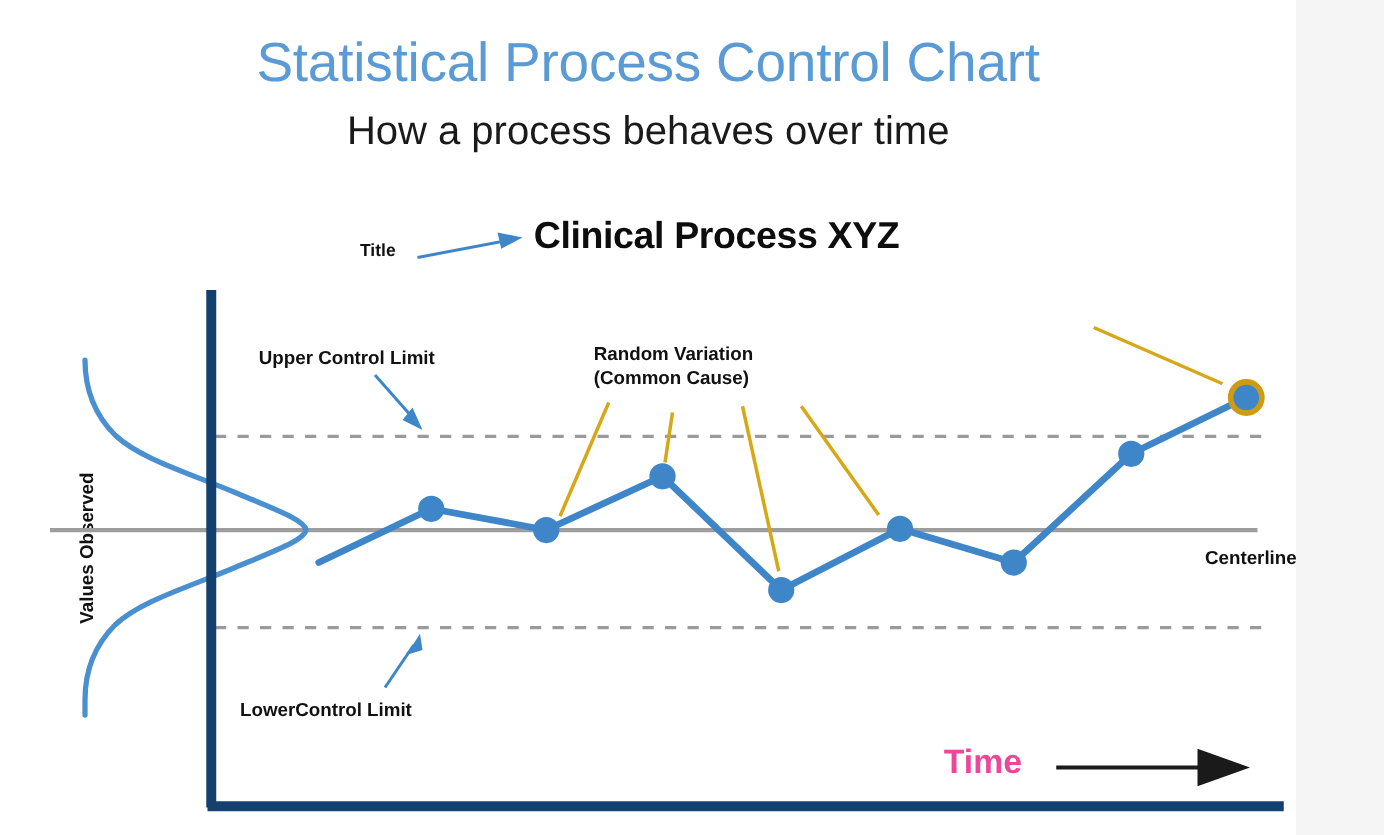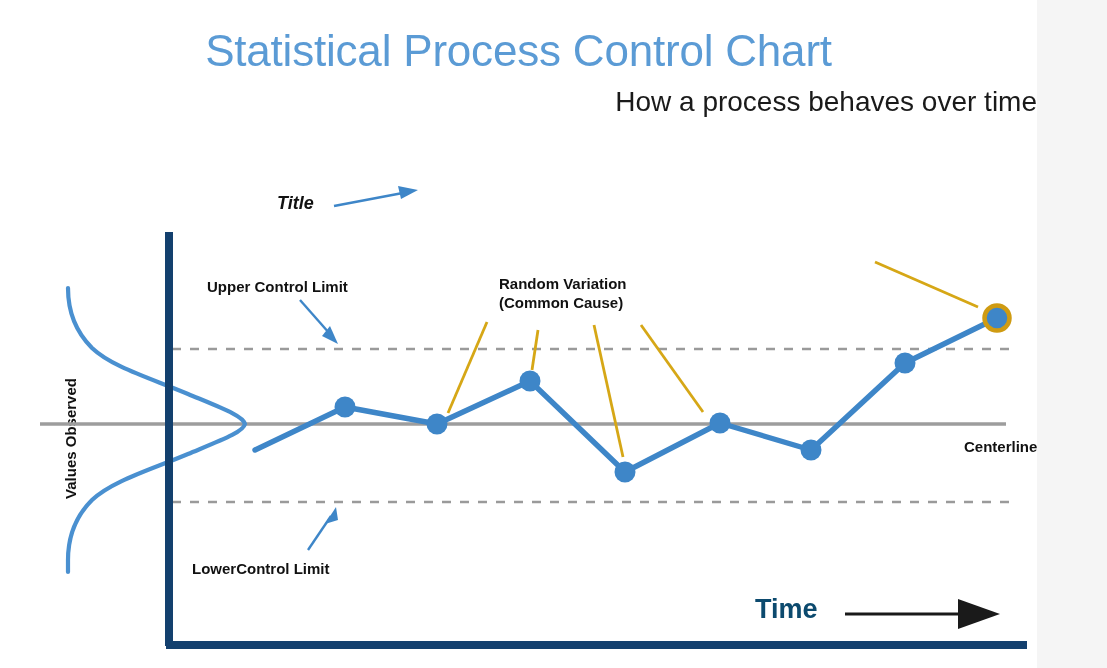--- a/index.html
+++ b/index.html
@@ -36,49 +36,49 @@
     text-align: center;
     font-size: 44px;
     color: #5b9bd5;
     font-family: "Liberation Sans", sans-serif;
     letter-spacing: -0.2px;
     white-space: nowrap;
   }
   #subtitle {
     left: 0; top: 86px;
     width: 1037px;
-    text-align: right;
-    font-size: 28px;
+    text-align: center;
+    font-size: 32px;
     color: #1a1a1a;
     white-space: nowrap;
   }
   #chart-title {
     left: 427px; top: 172px;
     font-size: 30px;
     font-weight: bold;
     color: #0d0d0d;
     white-space: nowrap;
     letter-spacing: -0.3px;
   }
 
   
   .annot {
     font-size: 15px;
     font-weight: bold;
     color: #111111;
     white-space: nowrap;
     line-height: 1.25;
   }
-  #label-title-callout { left: 277px; top: 192px; font-size: 18px; font-style: italic; }
+  #label-title-callout { left: 288px; top: 192px; font-size: 14px; }
   #label-ucl  { left: 191px; top: 278px; margin-left: 16px; }
   #label-lcl  { left: 192px; top: 560px; }
-  #label-random { left: 475px; top: 275px; margin-left: 24px; }
+  #label-random { left: 475px; top: 275px; }
   #label-assignable { left: 680px; top: 247px; text-align: center; }
   #label-centerline { left: 964px; top: 438px; }
-  #label-time { left: 755px; top: 594px; font-size: 27px; font-weight: bold; color: #0c4a6e; }
+  #label-time { left: 755px; top: 594px; font-size: 27px; font-weight: bold; color: #ec4899; }
   #label-yaxis {
     left: -10px; top: 430px;
     width: 160px;
     text-align: center;
     font-size: 15px;
     font-weight: bold;
     color: #111111;
     transform: rotate(-90deg);
     transform-origin: center center;
     white-space: nowrap;
@@ -100,20 +100,21 @@
 <body>
 
 <div id="page">
 
   <div id="canvas">
 
     <div class="abs" id="main-title">Statistical Process Control Chart</div>
 
     <div class="abs" id="subtitle">How a process behaves over time</div>
 
+    <div class="abs" id="chart-title">Clinical Process XYZ</div>
 
     <div class="abs annot" id="label-title-callout">Title</div>
 
     <div class="abs annot" id="label-ucl">Upper Control Limit</div>
 
     <div class="abs annot" id="label-lcl">LowerControl Limit</div>
 
     <div class="abs annot" id="label-random">
       <div>Random Variation</div>
       <div>(Common Cause)</div>

